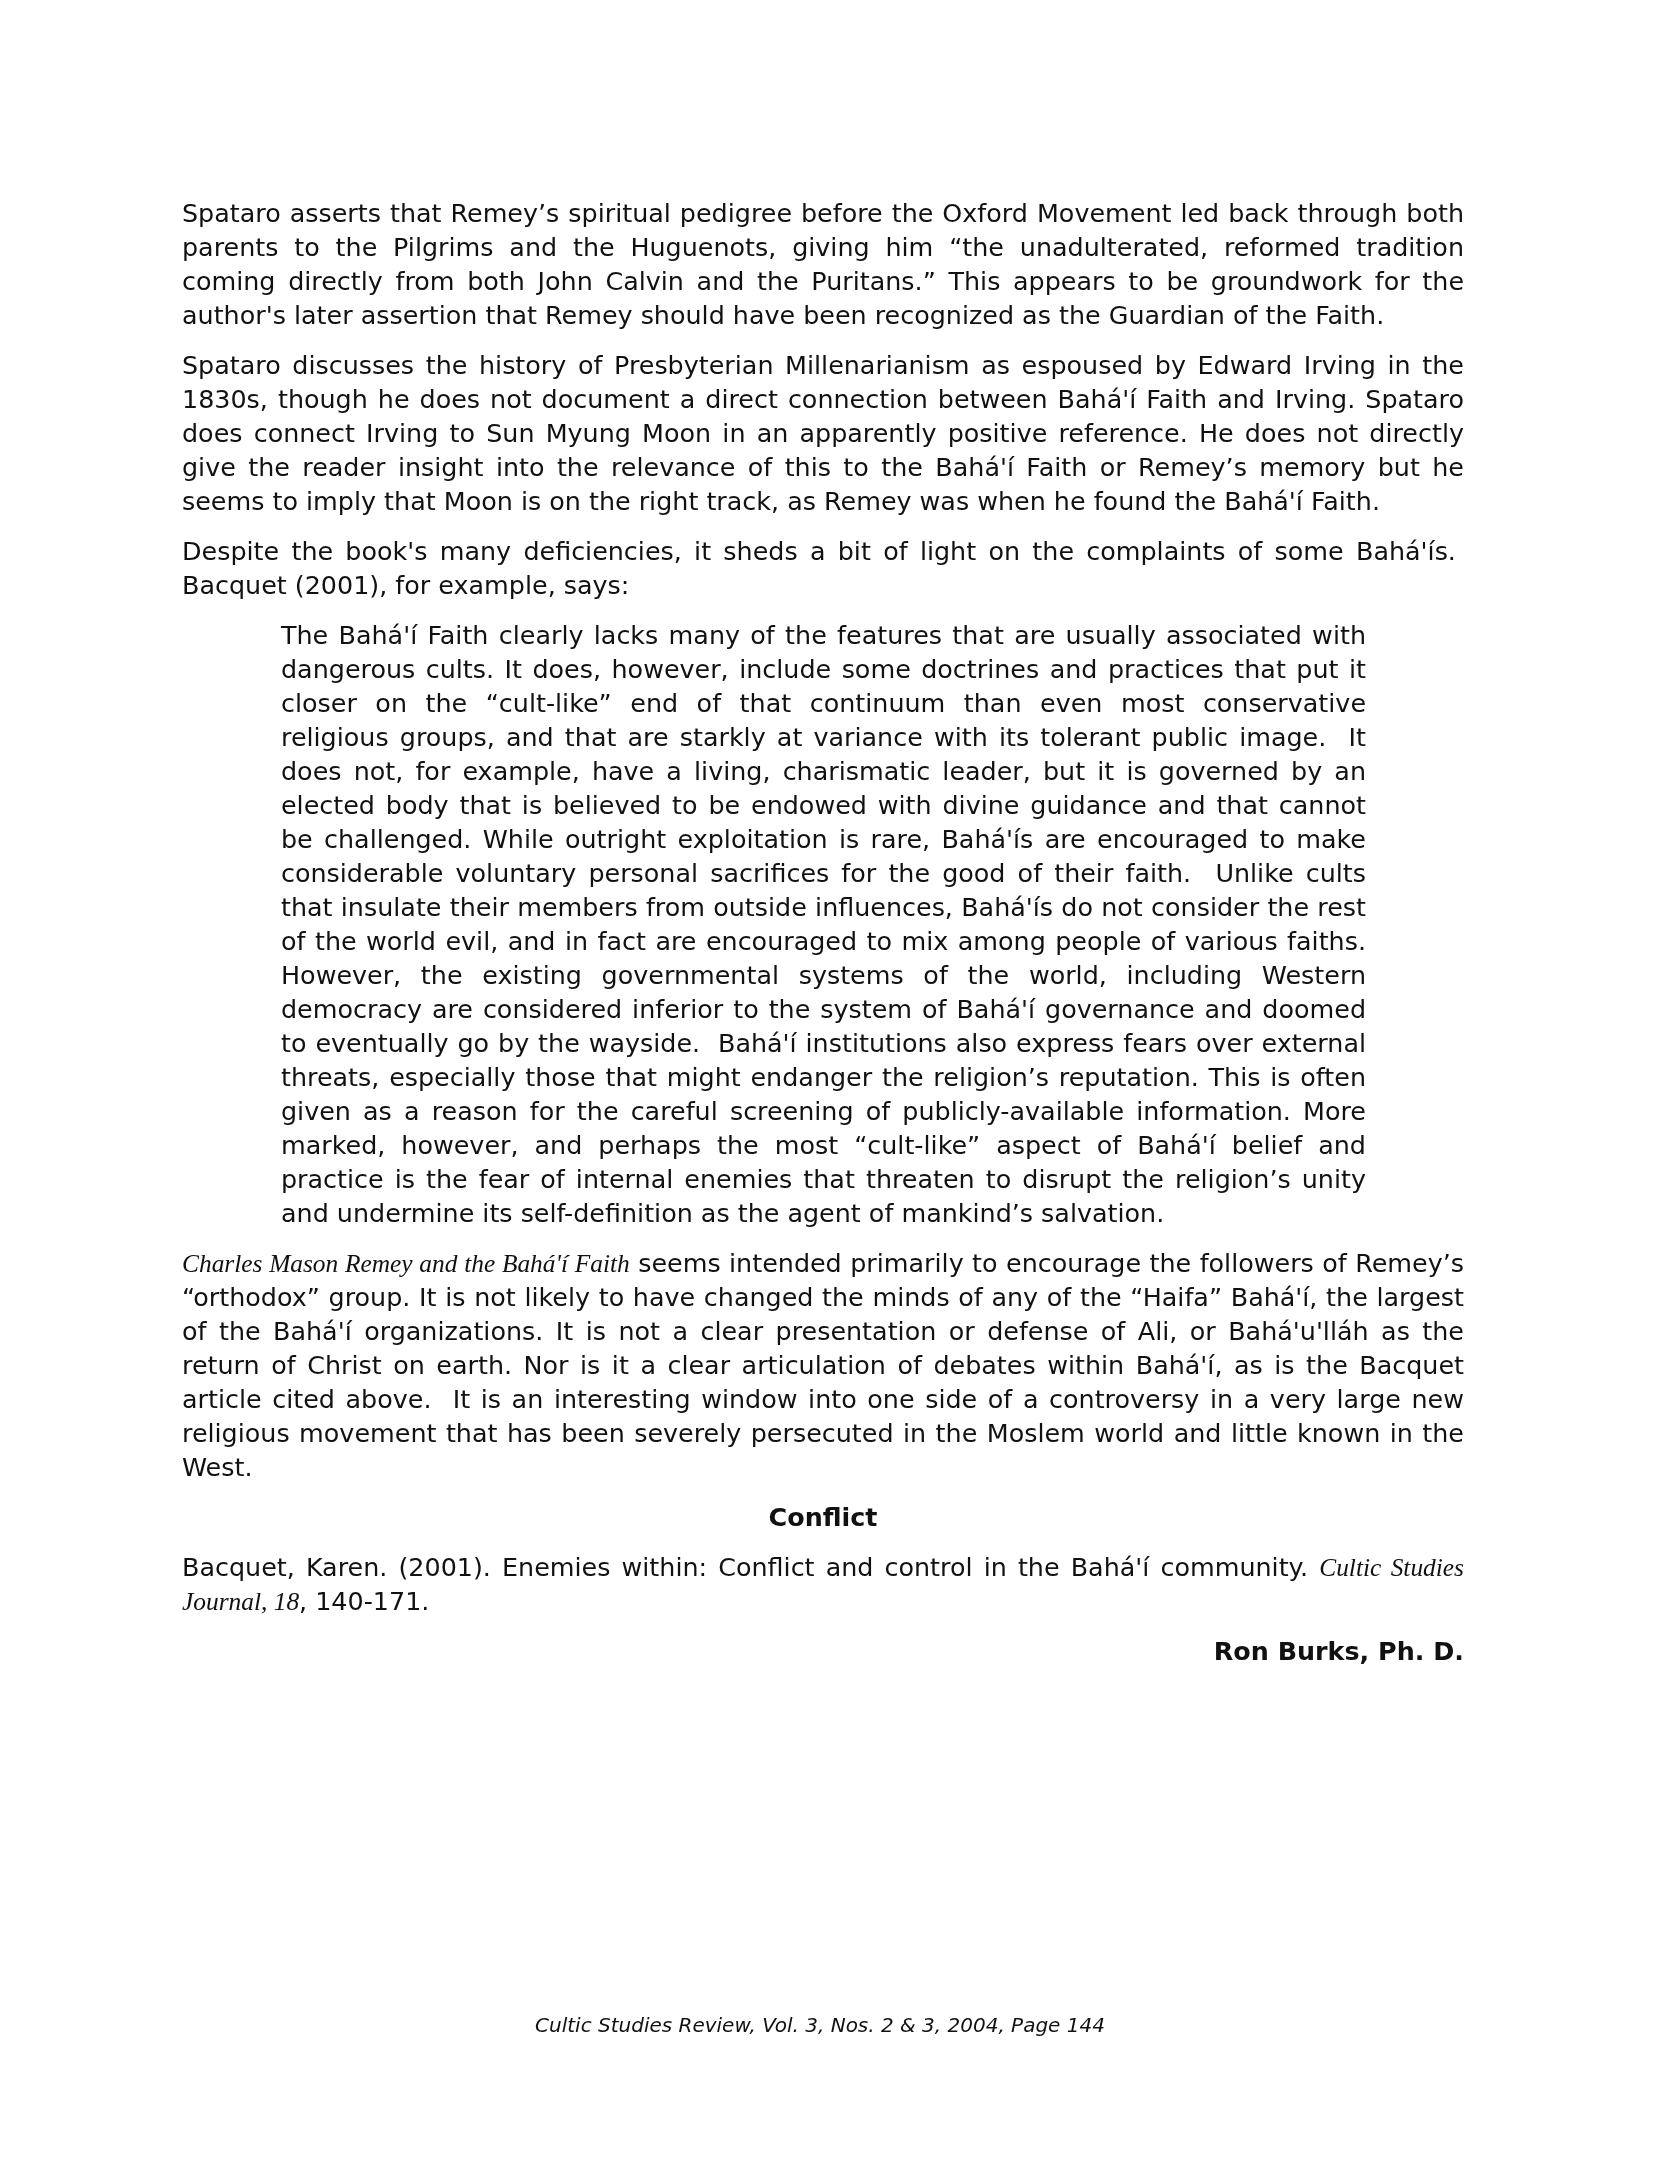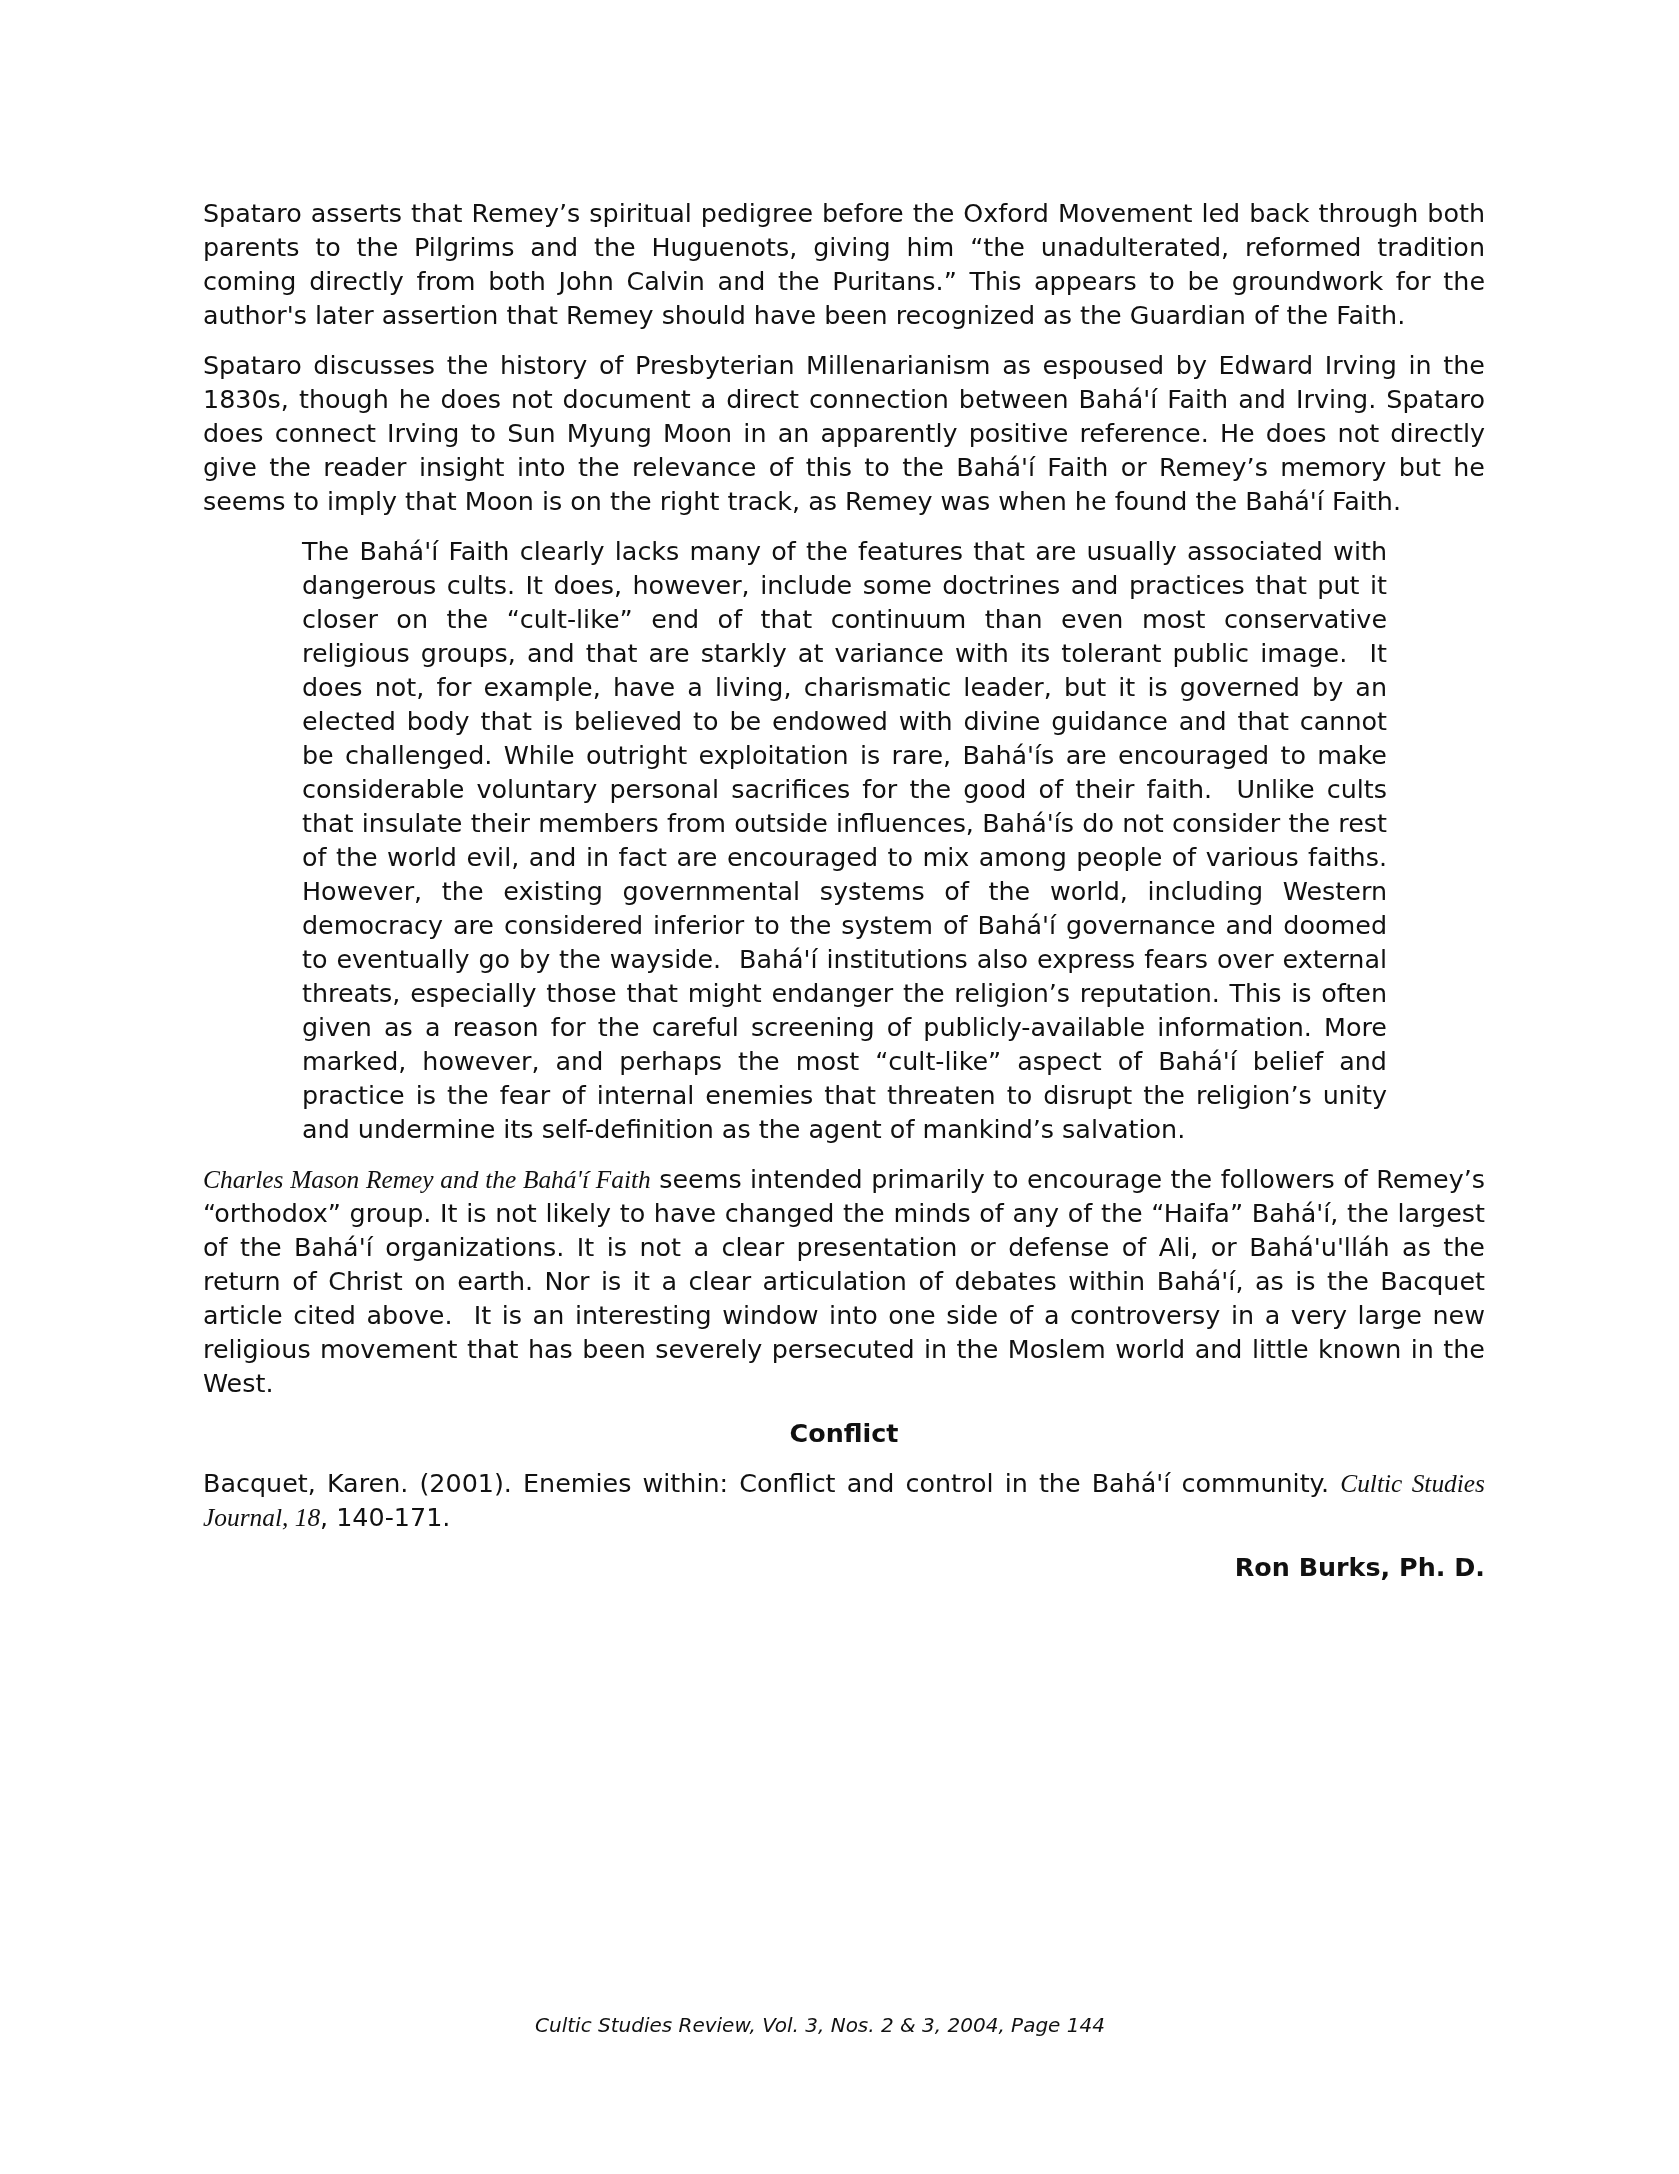--- a/index.html
+++ b/index.html
@@ -1,38 +1,39 @@
 <!DOCTYPE html>
 <html style="font-size:15px"><head>
 <meta charset="utf-8">
 <style>
   html, body { margin: 0; padding: 0; background: #ffffff; }
   body { width: 1680px; height: 2174px; position: relative; overflow: hidden; }
   .page {
-    position: absolute; left: 203px; top: 196px; width: 1282px;
+    position: absolute; left: 182px; top: 196px; width: 1282px;
     font-family: "DejaVu Sans", sans-serif; font-size: 25.4px; line-height: 34px;
     color: #111111;
   }
   p { margin: 0 0 16px 0; text-align: justify; }
   .quote { margin: 12px 0 16px 99px; width: 1085px; text-align: justify; }
   .it { font-style: italic; font-family: Liberation Serif, serif; }
   h2 { margin: 0 0 16px 0; font-size: 25.4px; line-height: 34px; text-align: center; font-weight: bold; }
   .ref { margin: 0 0 16px 0; text-align: justify; }
   .sig { text-align: right; font-weight: bold; margin: 0; }
   .footer {
     position: absolute; left: 0; width: 1640px; top: 2013px; text-align: center;
     font-family: "DejaVu Sans", sans-serif; font-style: italic; font-size: 20px; color: #111111;
   }
 </style>
 </head>
 <body>
 
 <div class="page">
   <p>Spataro asserts that Remey’s spiritual pedigree before the Oxford Movement led back through both parents to the Pilgrims and the Huguenots, giving him “the unadulterated, reformed tradition coming directly from both John Calvin and the Puritans.” This appears to be groundwork for the author's later assertion that Remey should have been recognized as the Guardian of the Faith.</p>
   <p>Spataro discusses the history of Presbyterian Millenarianism as espoused by Edward Irving in the 1830s, though he does not document a direct connection between Bahá'í Faith and Irving. Spataro does connect Irving to Sun Myung Moon in an apparently positive reference. He does not directly give the reader insight into the relevance of this to the Bahá'í Faith or Remey’s memory but he seems to imply that Moon is on the right track, as Remey was when he found the Bahá'í Faith.</p>
+  <p>Despite the book's many deficiencies, it sheds a bit of light on the complaints of some Bahá'ís.&nbsp; Bacquet (2001), for example, says:</p>
   <p class="quote">The Bahá'í Faith clearly lacks many of the features that are usually associated with dangerous cults. It does, however, include some doctrines and practices that put it closer on the “cult-like” end of that continuum than even most conservative religious groups, and that are starkly at variance with its tolerant public image.&nbsp; It does not, for example, have a living, charismatic leader, but it is governed by an elected body that is believed to be endowed with divine guidance and that cannot be challenged. While outright exploitation is rare, Bahá'ís are encouraged to make considerable voluntary personal sacrifices for the good of their faith.&nbsp; Unlike cults that insulate their members from outside influences, Bahá'ís do not consider the rest of the world evil, and in fact are encouraged to mix among people of various faiths. However, the existing governmental systems of the world, including Western democracy are considered inferior to the system of Bahá'í governance and doomed to eventually go by the wayside.&nbsp; Bahá'í institutions also express fears over external threats, especially those that might endanger the religion’s reputation. This is often given as a reason for the careful screening of publicly-available information. More marked, however, and perhaps the most “cult-like” aspect of Bahá'í belief and practice is the fear of internal enemies that threaten to disrupt the religion’s unity and undermine its self-definition as the agent of mankind’s salvation.</p>
   <p><span class="it">Charles Mason Remey and the Bahá'í Faith</span><span> seems intended primarily to encourage the followers of Remey’s “orthodox” group. It is not likely to have changed the minds of any of the “Haifa” Bahá'í, the largest of the Bahá'í organizations. It is not a clear presentation or defense of Ali, or Bahá'u'lláh as the return of Christ on earth. Nor is it a clear articulation of debates within Bahá'í, as is the Bacquet article cited above.&nbsp; It is an interesting window into one side of a controversy in a very large new religious movement that has been severely persecuted in the Moslem world and little known in the West.</span></p>
   <h2>Conflict</h2>
   <p class="ref"><span>Bacquet, Karen. (2001). Enemies within: Conflict and control in the Bahá'í community. </span><span class="it">Cultic Studies Journal, 18</span><span>, 140-171.</span></p>
   <p class="sig">Ron Burks, Ph. D.</p>
 </div>
 
 <div class="footer">Cultic Studies Review, Vol. 3, Nos. 2 &amp; 3, 2004, Page 144</div>
 
 

